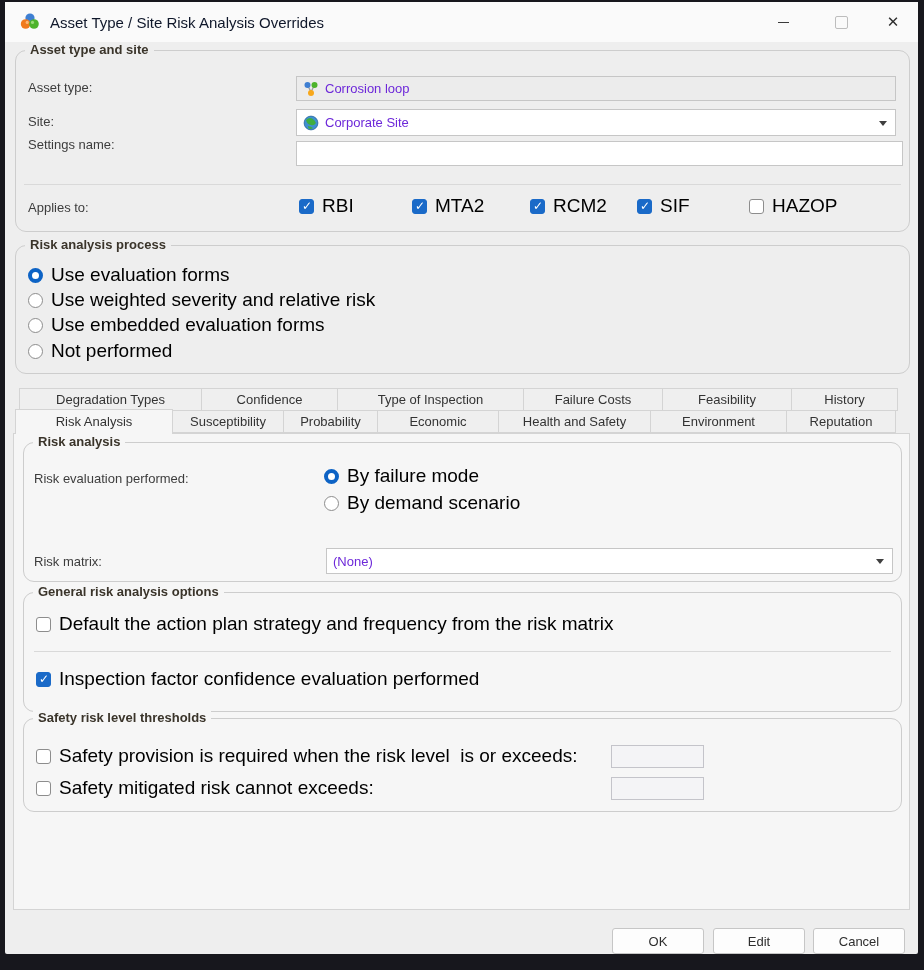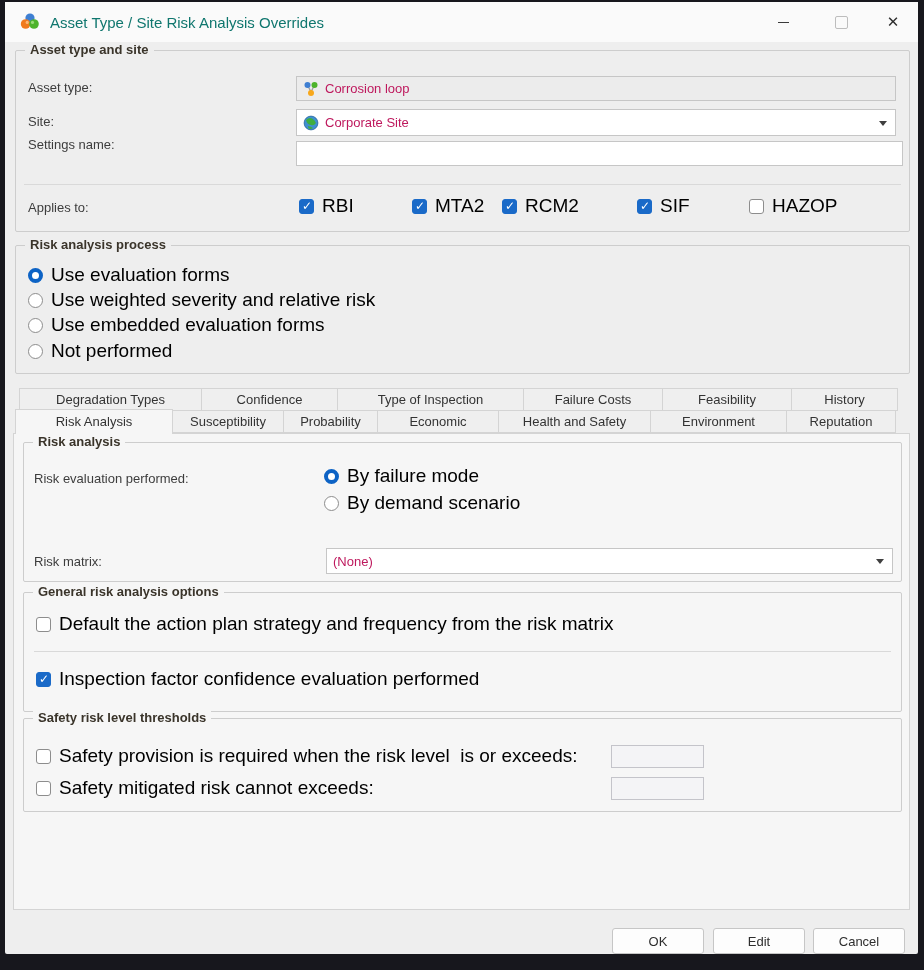--- a/index.html
+++ b/index.html
@@ -9,36 +9,36 @@
     font-family:"Liberation Sans","DejaVu Sans",sans-serif;
     -webkit-font-smoothing:antialiased;
   }
   .window{
     position:absolute;left:5px;top:2px;width:913px;height:952px;
     background:#eeeeee;overflow:hidden;border-radius:0 0 2px 2px;
   }
   
   .titlebar{position:absolute;left:0;top:0;right:0;height:40px;background:#fafafa;display:flex;align-items:center;}
   .title-icon{margin-left:14px;width:22px;height:22px;flex:0 0 auto;}
-  .title-text{margin-left:9px;font-size:15px;color:#0f766e;}
+  .title-text{margin-left:9px;font-size:15px;color:#0f172a;}
   .win-btn{position:absolute;top:0;width:38px;height:40px;display:flex;align-items:center;justify-content:center;cursor:default;}
   .win-btn.min{right:116px;}
   .win-btn.max{right:58px;}
   .win-btn.close{right:6px;font-size:15px;color:#2e2e2e;}
   .glyph-min{display:block;width:11px;border-top:1.5px solid #3a3a3a;}
   .glyph-max{display:block;width:11px;height:11px;border:1.5px solid #bdbdbd;border-radius:2px;}
   
-  .groupbox{position:absolute;border:1px solid #cdcdcd;border-radius:2px;}
+  .groupbox{position:absolute;border:1px solid #cdcdcd;border-radius:11px;}
   .legend{position:absolute;top:-9px;left:9px;padding:0 5px;font-weight:bold;font-size:13px;color:#3a342a;white-space:pre;}
   .lg-outer{background:#eeeeee;}
   .lg-inner{background:#f6f6f6;}
   .lbl{position:absolute;font-size:13px;color:#3d3d3d;white-space:pre;}
   .divider{position:absolute;height:1px;background:#d9d9d9;}
   
-  .field{position:absolute;border:1px solid #c6c6c6;background:#ffffff;display:flex;align-items:center;font-size:13px;color:#be185d;box-sizing:border-box;padding:0 6px;gap:6px;}
+  .field{position:absolute;border:1px solid #c6c6c6;background:#ffffff;display:flex;align-items:center;font-size:13px;color:#6d28d9;box-sizing:border-box;padding:0 6px;gap:6px;}
   .field.readonly{background:#ececec;}
   .field.small{background:#f4f4f6;border-color:#c4c4ca;}
   .combo-arrow{position:absolute;right:8px;top:50%;margin-top:-2px;width:0;height:0;border-left:4px solid transparent;border-right:4px solid transparent;border-top:5px solid #3f3f3f;}
   .ficon{width:16px;height:16px;flex:0 0 auto;}
   
   .item{position:absolute;display:flex;align-items:center;gap:8px;height:18px;font-size:19px;color:#000000;white-space:pre;cursor:default;justify-content:center;}
   .cb{width:15px;height:15px;box-sizing:border-box;border:1px solid #8d8d8d;border-radius:3px;background:#fff;flex:0 0 auto;position:relative;}
   .cb.checked{background:#1a6ac8;border-color:#1a6ac8;}
   .cb.checked::after{content:"\2713";position:absolute;left:2px;top:-1px;color:#fff;font-size:12px;font-weight:bold;}
   .radio{width:15px;height:15px;box-sizing:border-box;border:1px solid #8d8d8d;border-radius:50%;background:#fff;flex:0 0 auto;}
@@ -112,21 +112,21 @@
     <span class="lbl" style="left:12px;top:149px;">Applies to:</span>
 
     <div class="item" style="left:283px;top:146px;">
       <span class="cb checked"></span>
       <span>RBI</span>
     </div>
     <div class="item" style="left:396px;top:146px;">
       <span class="cb checked"></span>
       <span>MTA2</span>
     </div>
-    <div class="item" style="left:480px;top:146px;padding-left:6px;">
+    <div class="item" style="left:508px;top:146px;padding-left:6px;">
       <span class="cb checked"></span>
       <span>RCM2</span>
     </div>
     <div class="item" style="left:621px;top:146px;">
       <span class="cb checked"></span>
       <span>SIF</span>
     </div>
     <div class="item" style="left:733px;top:146px;">
       <span class="cb"></span>
       <span>HAZOP</span>

